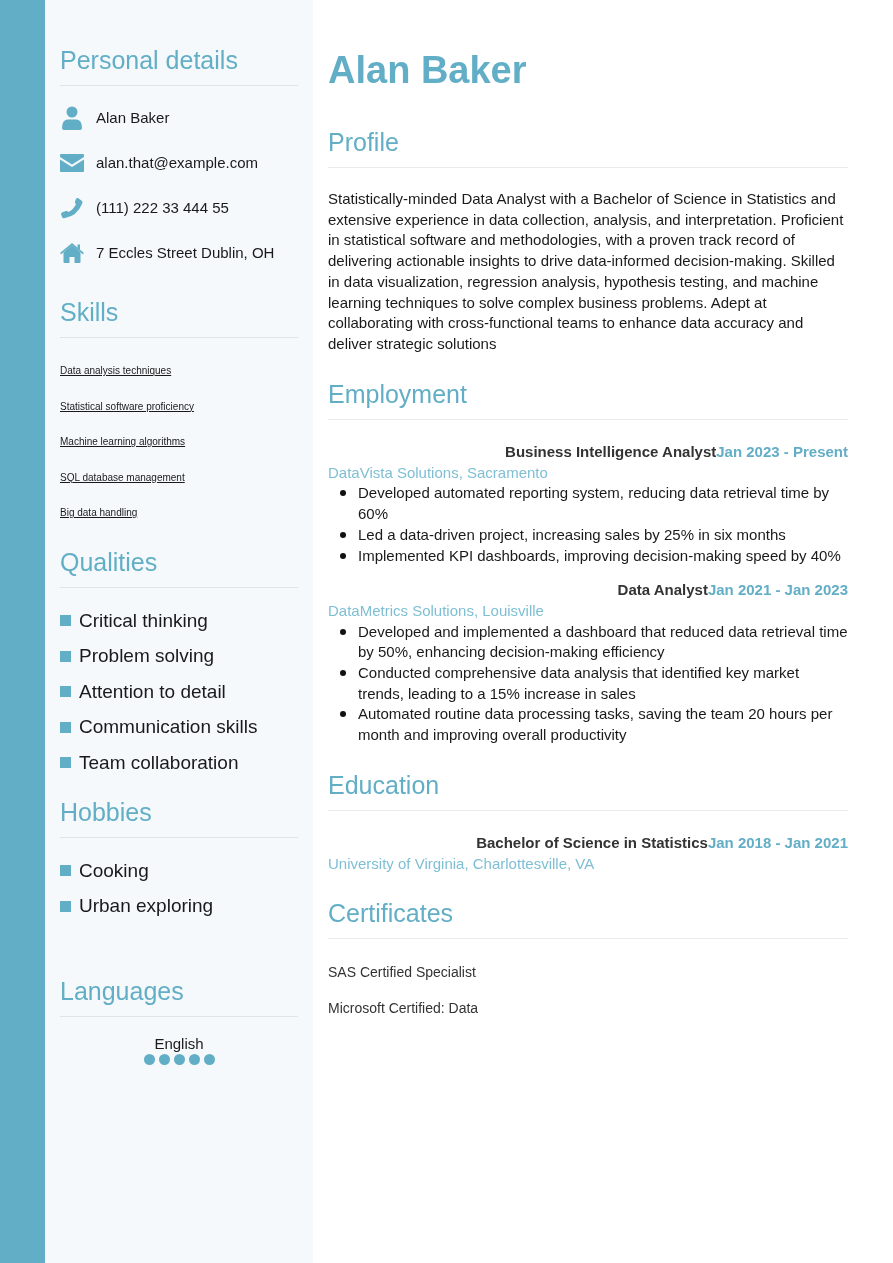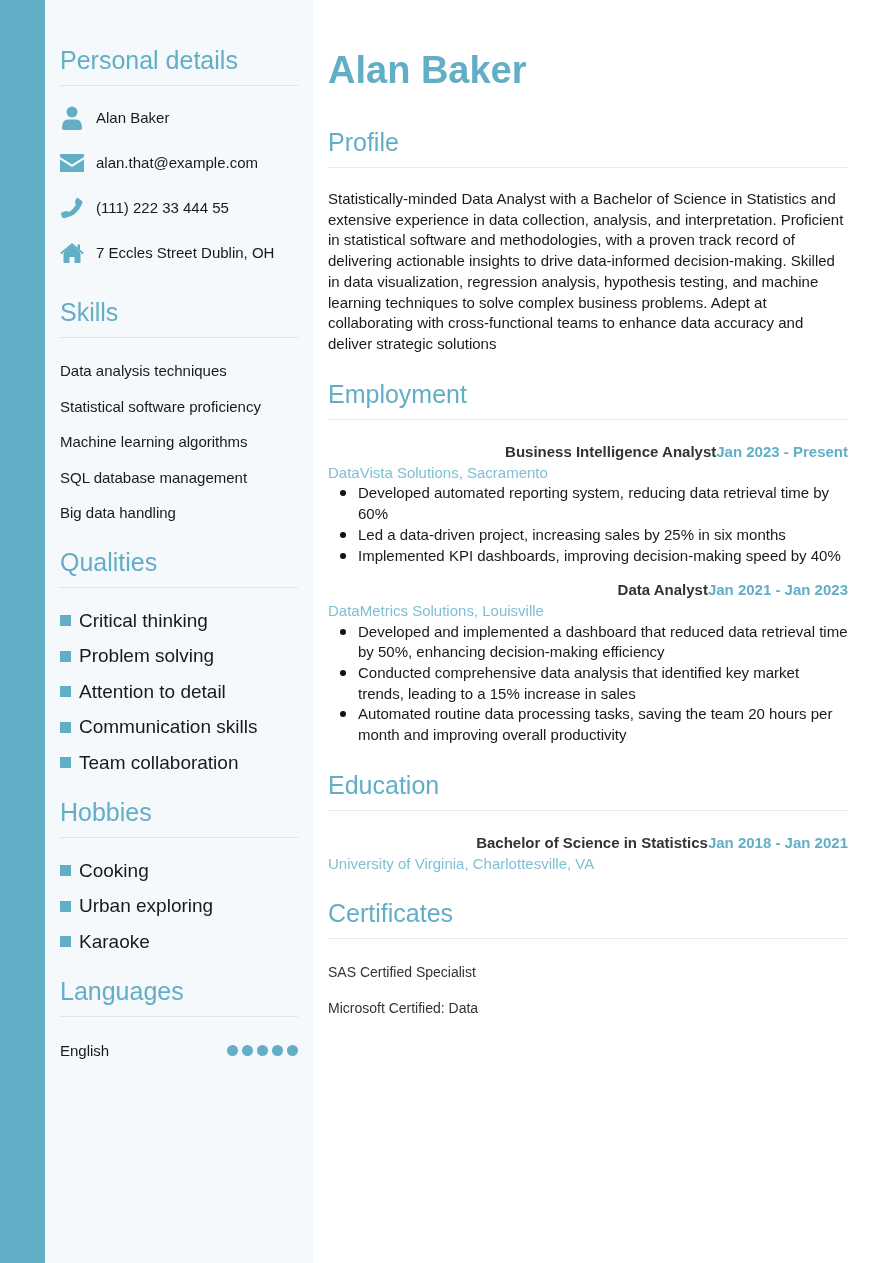--- a/index.html
+++ b/index.html
@@ -8,24 +8,24 @@
     .stripe { position: absolute; left: 0; top: 0; width: 45px; height: 1263px; background: #62aec6; }
     .sidebar { position: absolute; left: 45px; top: 0; width: 268px; height: 1263px; background: #f5f9fb; padding: 0 32px; }
     .main { position: absolute; left: 313px; top: 0; width: 580px; height: 1263px; background: #ffffff; padding: 0 45px 0 15px; }
 
     .side-h { font-size: 25px; color: #62aec6; font-weight: normal; line-height: 30px; padding-bottom: 10px; border-bottom: 1px solid #dde5ea; }
     .sec { position: absolute; left: 15px; width: 238px; }
 
     .detail { display: flex; align-items: center; height: 45px; font-size: 15px; }
     .detail .ico { width: 24px; height: 24px; margin-right: 12px; display: flex; align-items: center; justify-content: center; }
     .detail .ico svg { fill: #62aec6; }
-    .plain-item { font-size: 15px; height: 35.5px; line-height: 35.5px; }
+    .plain-item { font-size: 10px; height: 35.5px; line-height: 35.5px; text-decoration: underline; }
     .sq-item { font-size: 19px; height: 35.5px; display: flex; align-items: center; }
     .sq { width: 11px; height: 11px; background: #62aec6; margin-right: 8px; flex: none; }
-    .lang { display: flex; justify-content: space-between; align-items: center; font-size: 15px; height: 30px; }
+    .lang { display: flex; justify-content: space-between; align-items: center; font-size: 15px; height: 30px; flex-direction: column; }
     .dots { display: flex; gap: 4px; }
     .dot { width: 11px; height: 11px; border-radius: 50%; background: #62aec6; }
 
     .name { position: absolute; left: 15px; top: 48px; font-size: 38px; font-weight: bold; color: #62aec6; line-height: 44px; }
     .msec { position: absolute; left: 15px; width: 520px; }
     .main-h { font-size: 25px; color: #62aec6; font-weight: normal; line-height: 30px; padding-bottom: 10px; border-bottom: 1px solid #e8ecee; }
     .profile { font-size: 15px; line-height: 20.7px; color: #1a1a1a; }
     .job-head { display: flex; justify-content: flex-end; font-size: 15px; line-height: 20.7px; }
     .job-title { font-weight: bold; color: #333333; }
     .job-date { font-weight: bold; color: #62aec6; }
@@ -125,24 +125,20 @@
     <h2 class="side-h">Hobbies</h2>
     <div style="margin-top:15px;">
       <div class="sq-item">
           <span class="sq"></span>
           <span>Cooking</span>
         </div>
       <div class="sq-item">
           <span class="sq"></span>
           <span>Urban exploring</span>
         </div>
-      <div class="sq-item">
-          <span class="sq"></span>
-          <span>Karaoke</span>
-        </div>
     </div>
   </section>
 
   <section class="sec" style="top:976px;">
     <h2 class="side-h">Languages</h2>
     <div style="margin-top:18px;">
       <div class="lang">
         <span>English</span>
         <span class="dots">
           <span class="dot"></span>

